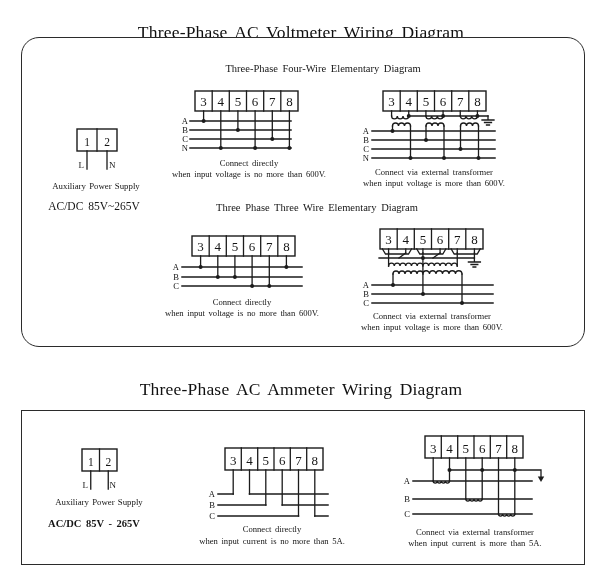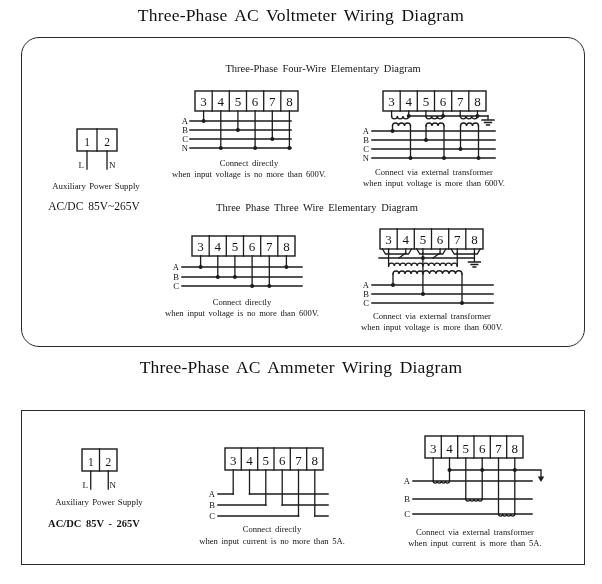--- a/index.html
+++ b/index.html
@@ -1,20 +1,20 @@
 <!DOCTYPE html>
 <html><head>
 <meta charset="utf-8">
 <style>
   html,body{margin:0;padding:0;width:602px;height:584px;background:#ffffff;}
   body{position:relative;font-family:"Liberation Serif",serif;color:#1b1b1b;overflow:hidden;}
   .main-title{position:absolute;left:0;width:602px;text-align:center;font-size:17.5px;
               letter-spacing:.2px;word-spacing:3px;color:#101010;}
-  #voltmeter-title{top:5px;}
-  #ammeter-title{top:357px;}
+  #voltmeter-title{top:22px;}
+  #ammeter-title{top:379px;}
   .panel{position:absolute;left:21px;width:562px;border:1.5px solid #2b2b2b;background:#fff;}
   #voltmeter-panel{top:37px;height:308px;border-radius:18px;}
   #ammeter-panel{top:410px;height:153px;}
   svg{display:block;}
   .w{stroke:#1b1b1b;stroke-width:1.3;fill:none;stroke-linecap:square;}
   .w2{stroke:#1b1b1b;stroke-width:1.5;fill:none;stroke-linecap:square;}
   .blk{fill:#fff;stroke:#1b1b1b;stroke-width:1.4;}
   .dot{fill:#1b1b1b;stroke:none;}
   text{fill:#151515;}
   .num{font-size:13px;text-anchor:middle;}

